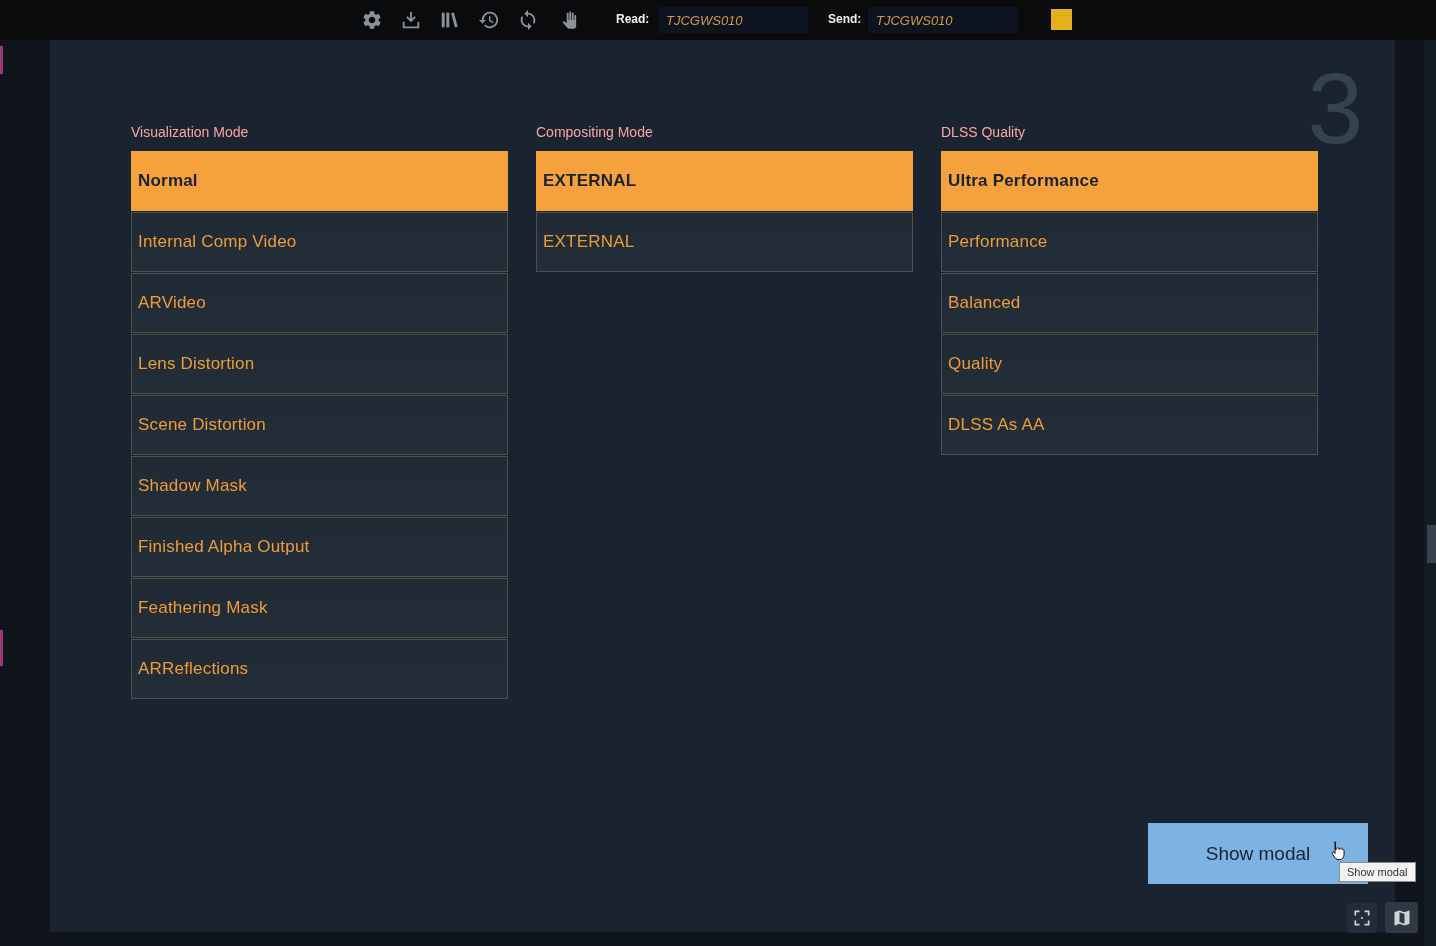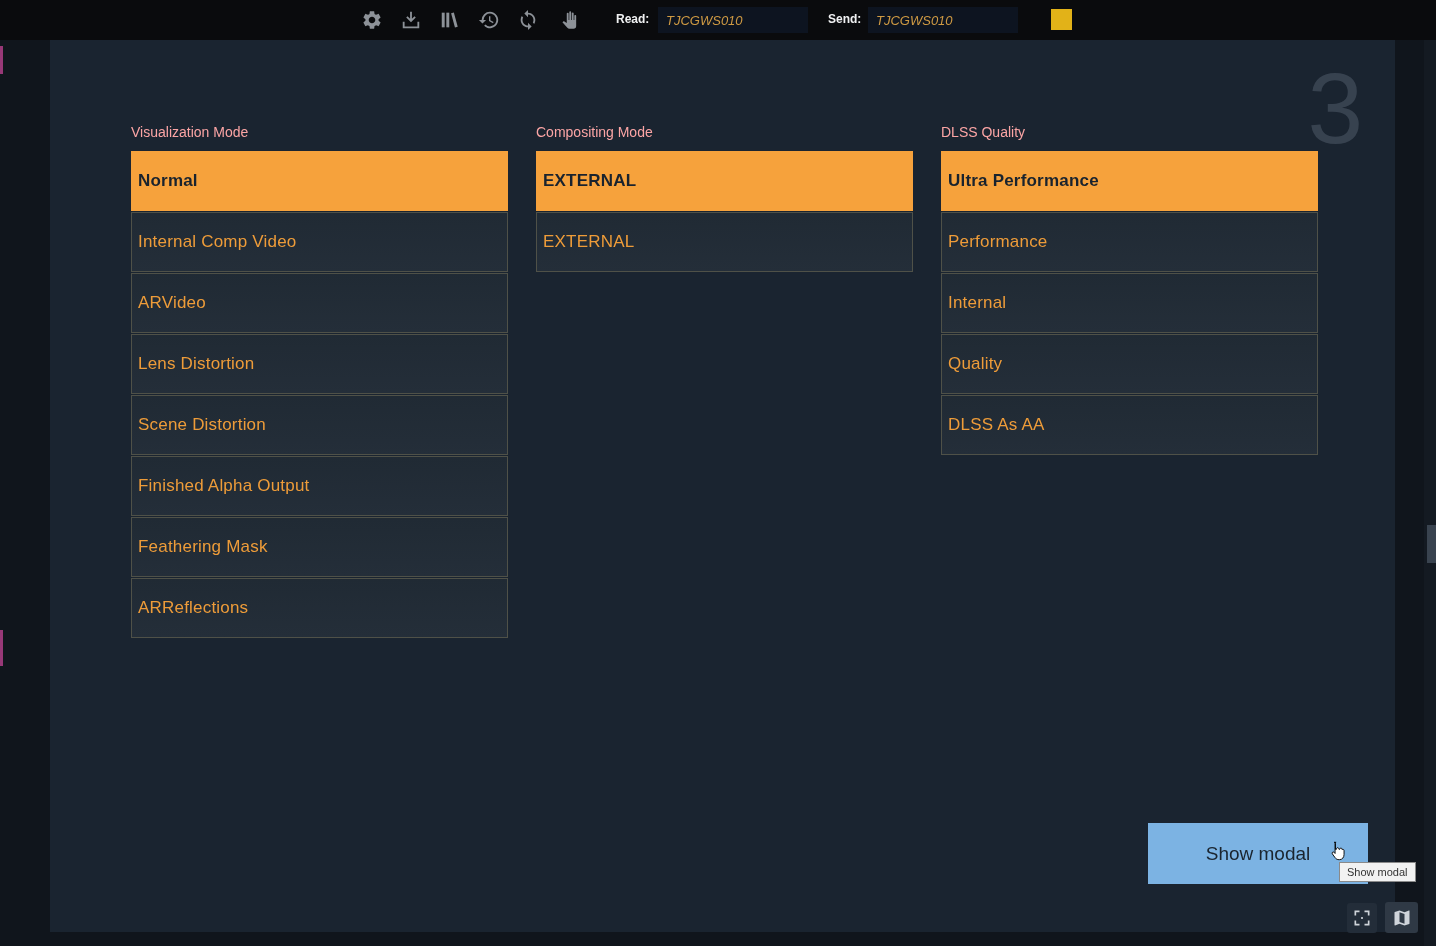--- a/index.html
+++ b/index.html
@@ -121,34 +121,35 @@
 <div class="panel">
   <div class="page-number">3</div>
 
   <div class="btn-column col-pos-0">
       <div class="col-label">Visualization Mode</div>
       <button class="opt-btn selected">Normal</button>
       <button class="opt-btn">Internal Comp Video</button>
       <button class="opt-btn">ARVideo</button>
       <button class="opt-btn">Lens Distortion</button>
       <button class="opt-btn">Scene Distortion</button>
+      <button class="opt-btn">Shadow Mask</button>
       <button class="opt-btn">Finished Alpha Output</button>
       <button class="opt-btn">Feathering Mask</button>
       <button class="opt-btn">ARReflections</button>
     </div>
   <div class="btn-column col-pos-1">
       <div class="col-label">Compositing Mode</div>
       <button class="opt-btn selected">EXTERNAL</button>
       <button class="opt-btn">EXTERNAL</button>
     </div>
   <div class="btn-column col-pos-2">
       <div class="col-label">DLSS Quality</div>
       <button class="opt-btn selected">Ultra Performance</button>
       <button class="opt-btn">Performance</button>
-      <button class="opt-btn">Internal</button>
+      <button class="opt-btn">Balanced</button>
       <button class="opt-btn">Quality</button>
       <button class="opt-btn">DLSS As AA</button>
     </div>
 
   <button class="show-modal">Show modal</button>
   <div class="tooltip">Show modal</div>
   <div class="cursor">
     <svg viewBox="0 0 24 24">
         <path d="M9 2.5c.7 0 1.3.6 1.3 1.3v6.4l.9.1.3-1c.1-.5.6-.9 1.2-.9.5 0 1 .3 1.1.8l.3.9.8.1.2-.6c.2-.5.6-.8 1.2-.8.7 0 1.2.5 1.2 1.2l.1.6c.1-.2.5-.4.9-.4.7 0 1.2.6 1.2 1.3v4.2c0 3.1-1.8 5.8-5.2 5.8-2.3 0-3.6-.8-4.7-2.4l-2.9-4c-.4-.6-.3-1.4.3-1.8.5-.4 1.3-.3 1.7.2l1 1.2V3.8c0-.7.6-1.3 1.1-1.3z" fill="#fff" stroke="#000" stroke-width="1"></path>
       </svg>

